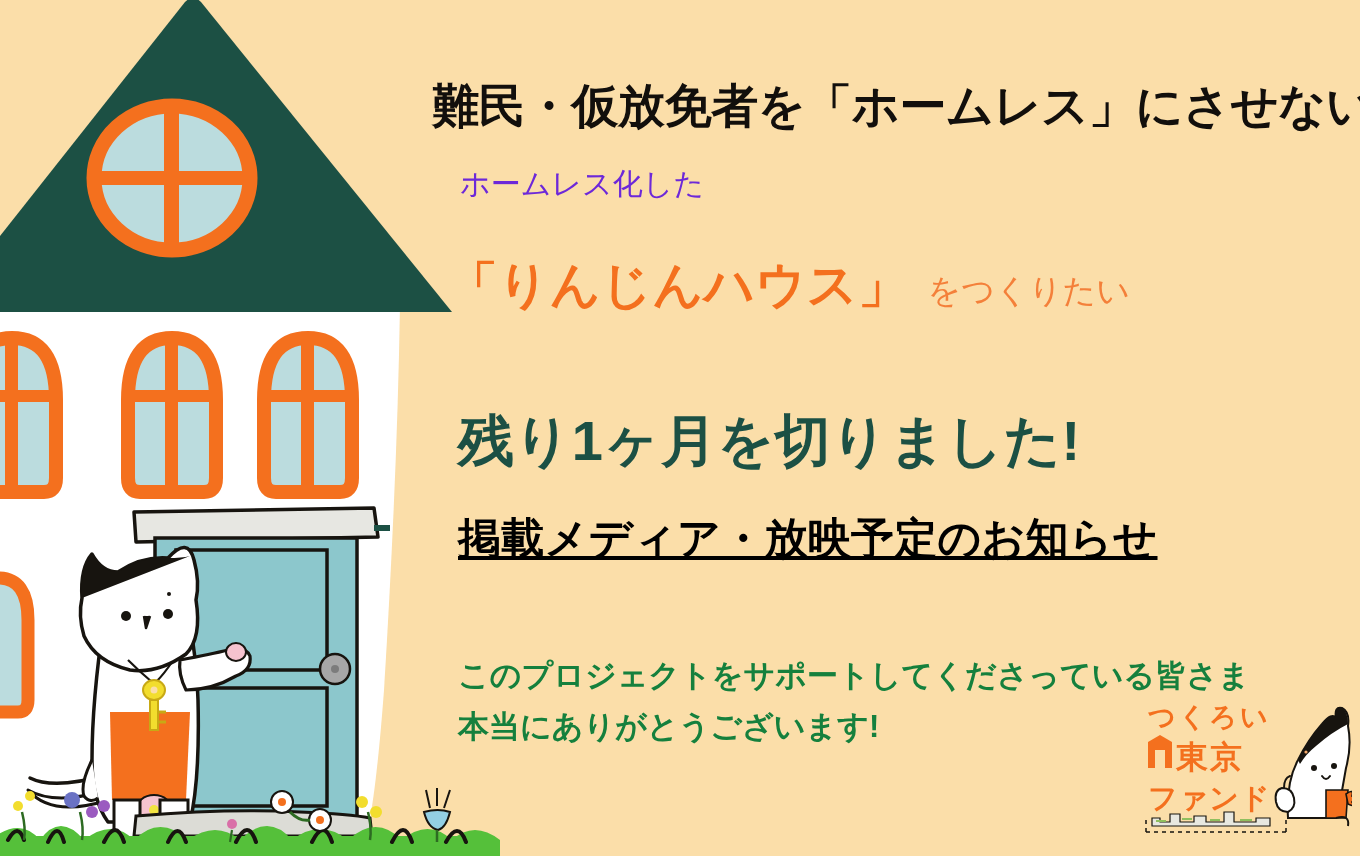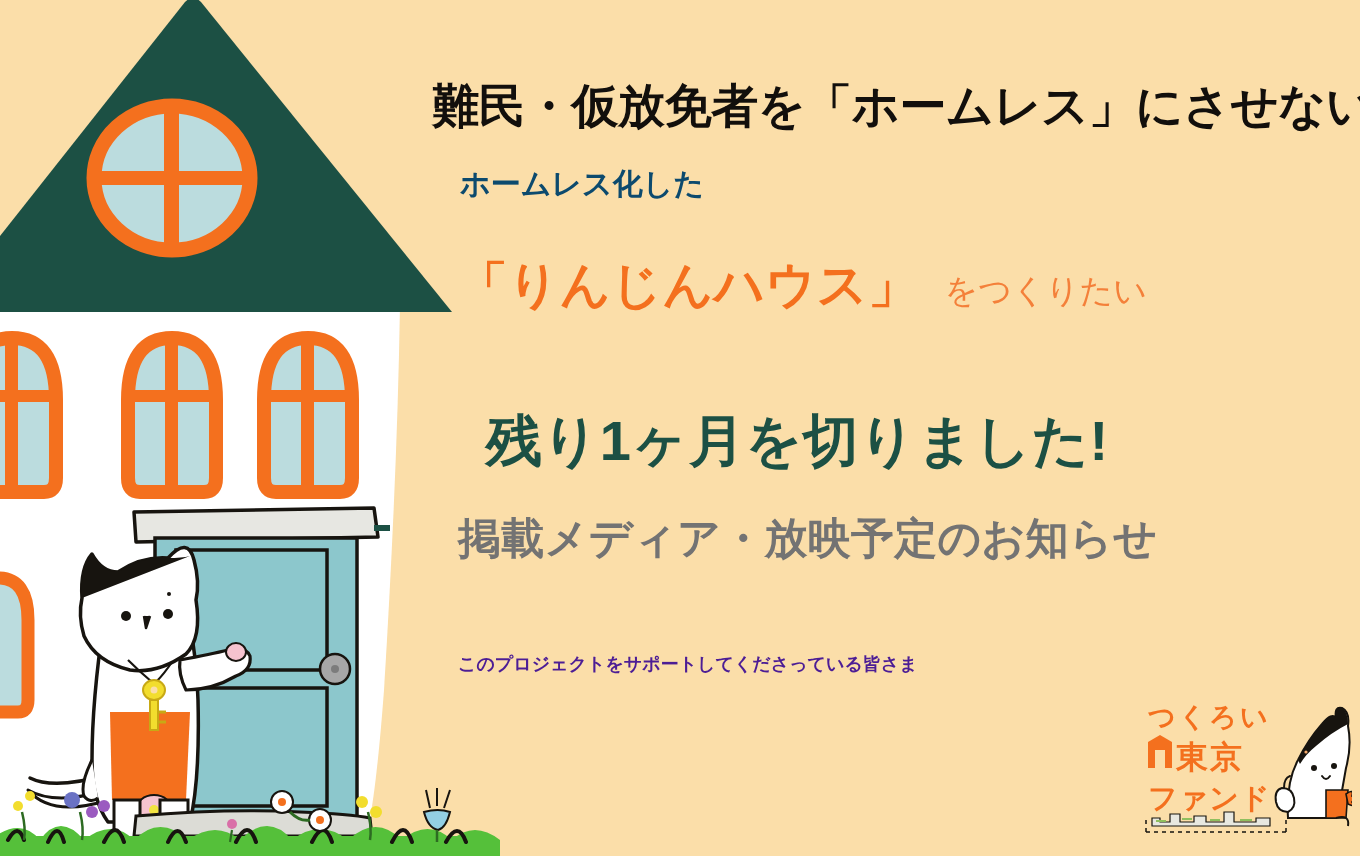--- a/index.html
+++ b/index.html
@@ -48,81 +48,81 @@
     letter-spacing: -0.01em;
     white-space: nowrap;
     line-height: 1.12;
   }
 
   .sub-lines {
     position: absolute;
     left: 28px;
     top: 163px;
     font-size: 30px;
-    font-weight: 700;
-    color: #0c4a6e;
+    font-weight: 400;
+    color: #6d28d9;
     line-height: 1.38;
     white-space: nowrap;
   }
 
   .house-name-row {
     position: absolute;
-    left: 26px;
+    left: 16px;
     top: 260px;
     white-space: nowrap;
     display: flex;
     align-items: baseline;
   }
   .house-name {
     font-size: 50px;
     font-weight: 700;
     color: #F4701E;
     letter-spacing: 0.005em;
     line-height: 1;
   }
   .house-name-tail {
     font-size: 33px;
     font-weight: 300;
     color: #F4803A;
-    margin-left: 26px;
+    margin-left: 19px;
     line-height: 1;
   }
 
   .green-main {
     position: absolute;
     left: 26px;
     top: 410px;
     font-size: 56px;
     font-weight: 700;
     color: #1C5044;
     letter-spacing: 0.005em;
     white-space: nowrap;
     line-height: 1.1;
-    margin-left: 28px;
   }
 
   .green-sub {
     position: absolute;
     left: 26px;
     top: 515px;
     font-size: 43px;
     font-weight: 700;
-    color: #737373;
+    color: #000000;
     letter-spacing: 0.005em;
     white-space: nowrap;
     line-height: 1.1;
+    text-decoration: underline;
   }
 
   .thanks {
     position: absolute;
     left: 26px;
     top: 650px;
-    font-size: 18px;
-    font-weight: 700;
-    color: #4c1d95;
+    font-size: 31px;
+    font-weight: 700;
+    color: #15803d;
     line-height: 1.65;
     white-space: nowrap;
   }
 
   
   #logo {
     position: absolute;
     right: 8px;
     bottom: 16px;
     width: 216px;
@@ -285,20 +285,21 @@
       <span class="house-name">「りんじんハウス」</span>
       <span class="house-name-tail">をつくりたい</span>
     </div>
 
     <div class="green-main">残り1ヶ月を切りました!</div>
 
     <div class="green-sub">掲載メディア・放映予定のお知らせ</div>
 
     <div class="thanks">
       <div>このプロジェクトをサポートしてくださっている皆さま</div>
+      <div>本当にありがとうございます!</div>
     </div>
   </div>
 
   <div id="logo">
     <svg viewBox="0 0 216 150" xmlns="http://www.w3.org/2000/svg">
       <g fill="#F4701E" font-family="'Liberation Sans','DejaVu Sans',sans-serif" font-weight="700">
         <text x="12" y="36" font-size="27" letter-spacing="3">つくろい</text>
         <text x="40" y="78" font-size="32" letter-spacing="2">東京</text>
         <text x="12" y="118" font-size="29" letter-spacing="1">ファンド</text>
       </g>

